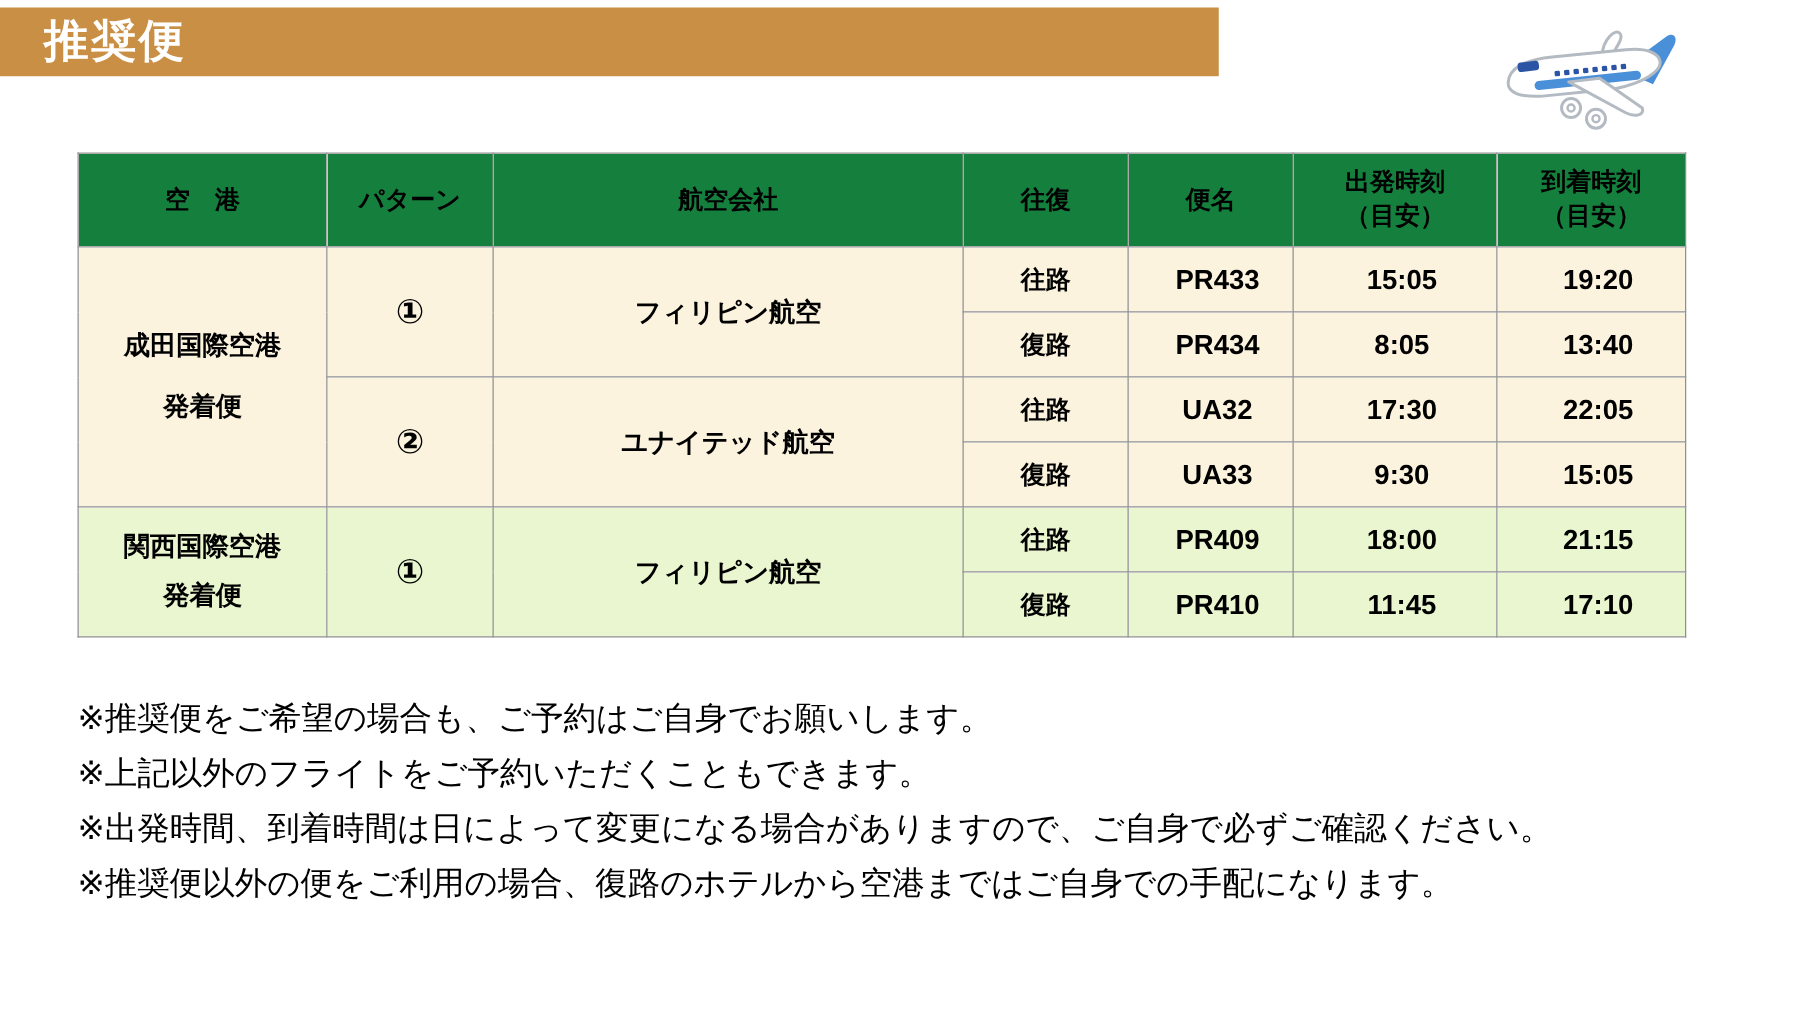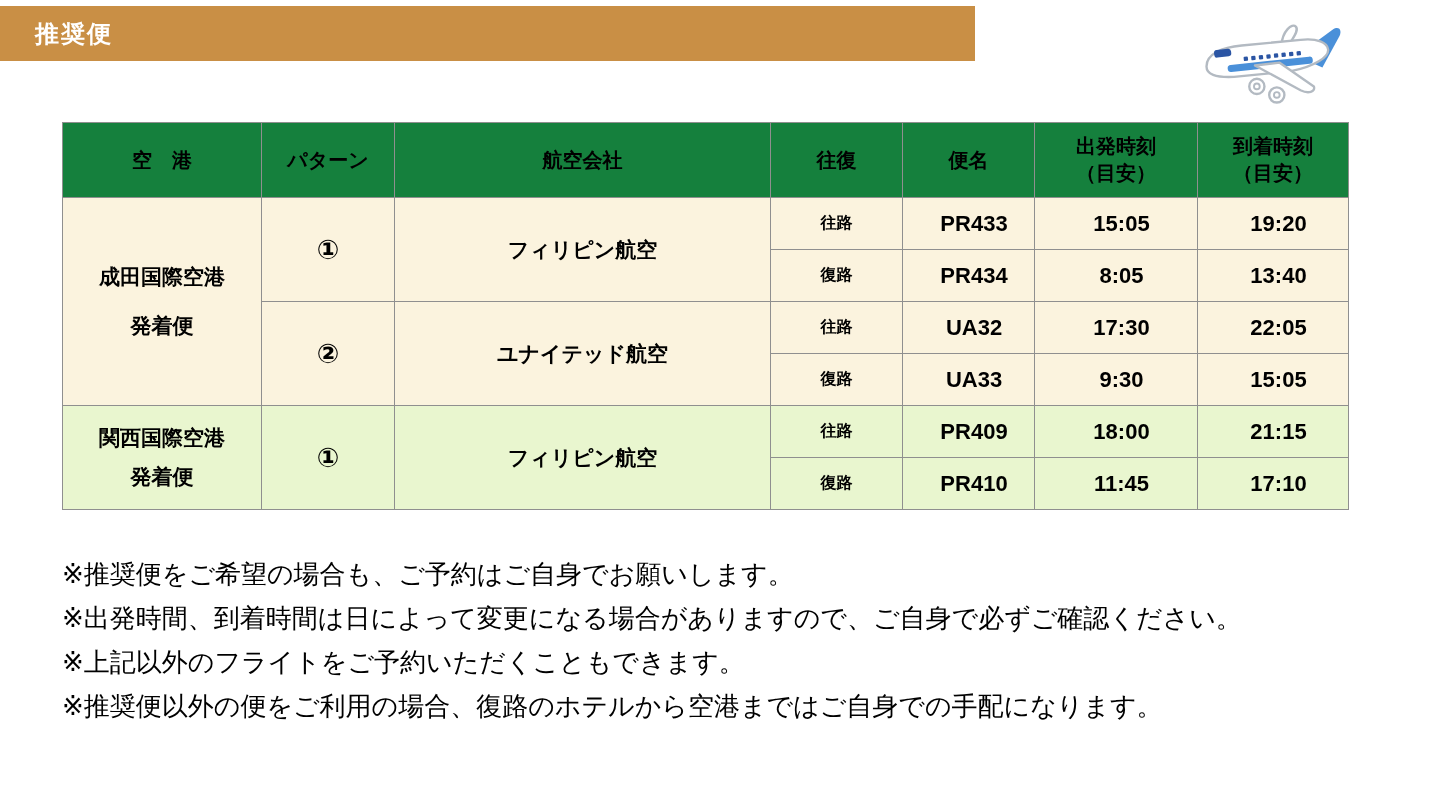--- a/index.html
+++ b/index.html
@@ -13,21 +13,21 @@
   .title-bar {
     position: absolute;
     left: 0; top: 6px;
     width: 975px; height: 55px;
     background: var(--header-bar, #c98f45);
     display: flex;
     align-items: center;
   }
   .title-bar .title {
     color: var(--title-text, #fff);
-    font-size: 24px;
+    font-size: 36px;
     font-weight: bold;
     padding-left: 35px;
     letter-spacing: 2px;
     text-align: right;
   }
   .plane {
     position: absolute;
     left: 1198px; top: 18px;
     width: 150px; height: 95px;
   }
@@ -47,21 +47,21 @@
     overflow: hidden;
   }
   tr.head-row { height: 75px; background: #15803d; }
   tr.data-row { height: 52px; }
   .preline { white-space: pre-line; }
   th { font-size: 20px; line-height: 1.35; }
   td.airport { font-size: 21px; line-height: 2.3; }
   td.airport-k { font-size: 21px; line-height: 1.85; }
   td.pattern { font-size: 27px; }
   td.airline { font-size: 21px; }
-  td.dir { font-size: 16px; }
+  td.dir { font-size: 20px; }
   td.fno, td.time { font-size: 22px; padding-left: 11px; }
   .narita td { background: var(--narita-bg, #fbf3de); }
   .kansai td { background: var(--kansai-bg, #e9f6cf); }
   .notes {
     position: absolute;
     left: 62px; top: 552px;
     width: 1330px;
   }
   .notes p {
     font-size: 26px;
@@ -180,18 +180,18 @@
         <td class="dir">復路</td>
         <td class="fno">PR410</td>
         <td class="time">11:45</td>
         <td class="time">17:10</td>
       </tr>
     </tbody>
   </table>
 
   <div class="notes">
     <p>※推奨便をご希望の場合も、ご予約はご自身でお願いします。</p>
+    <p>※上記以外のフライトをご予約いただくこともできます。</p>
     <p>※出発時間、到着時間は日によって変更になる場合がありますので、ご自身で必ずご確認ください。</p>
-    <p>※上記以外のフライトをご予約いただくこともできます。</p>
     <p>※推奨便以外の便をご利用の場合、復路のホテルから空港まではご自身での手配になります。</p>
   </div>
 
 </div>
 
 </body></html>

